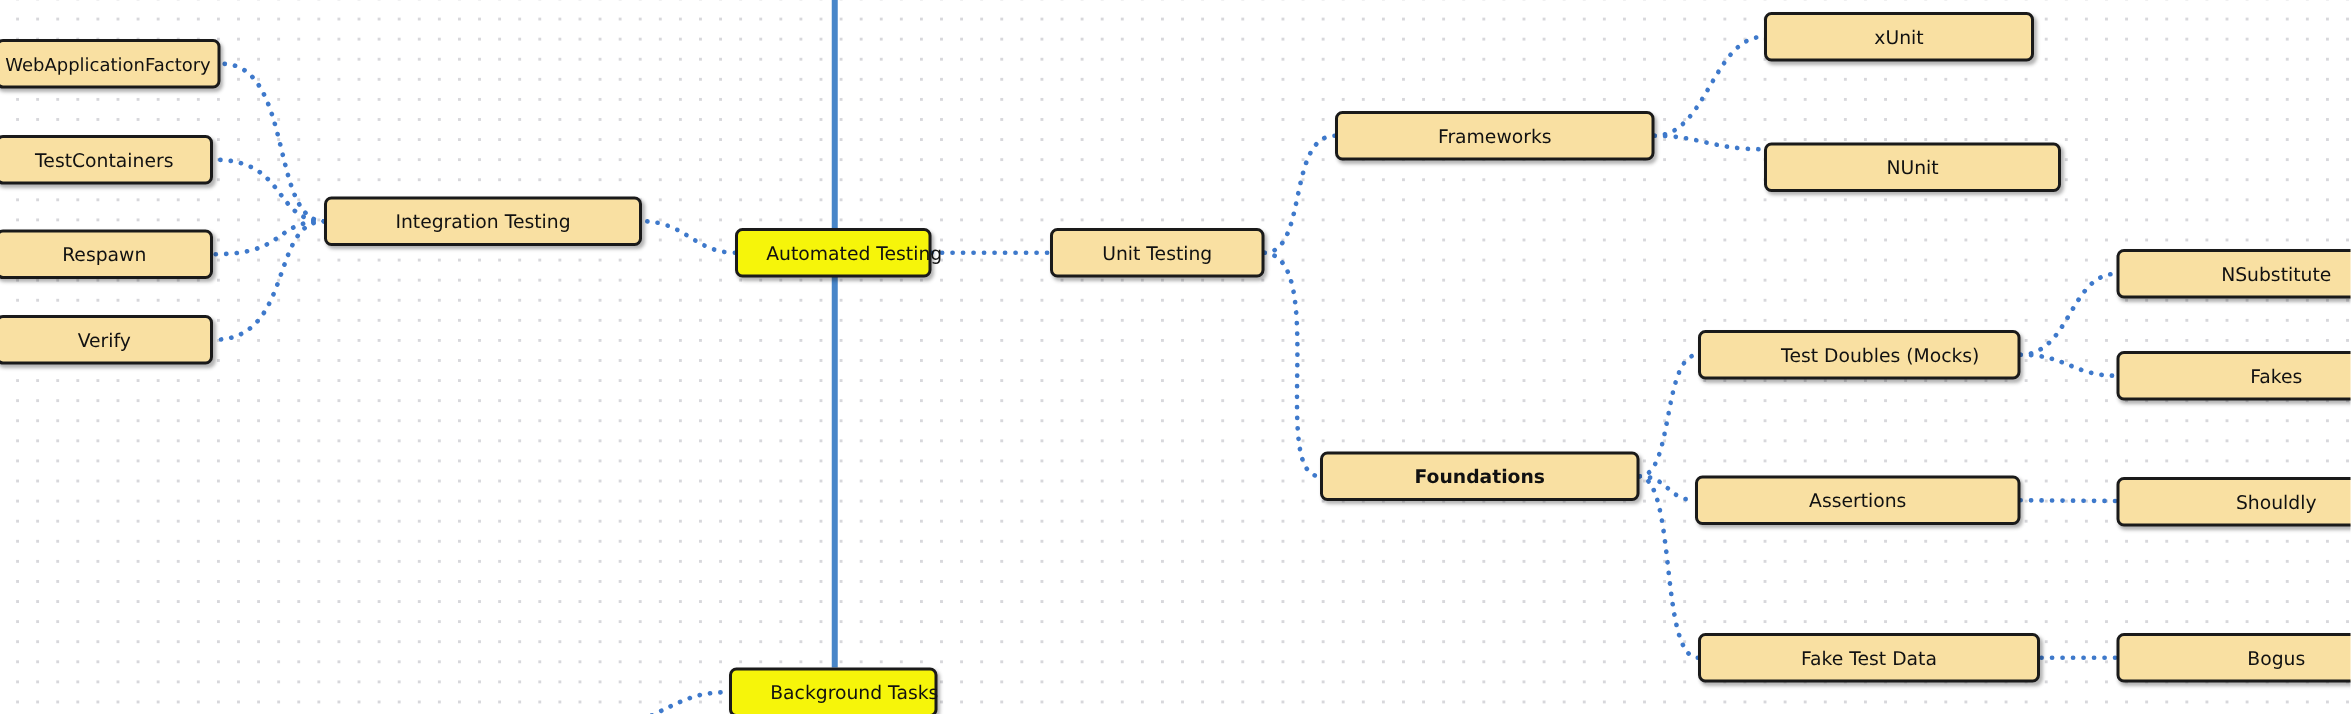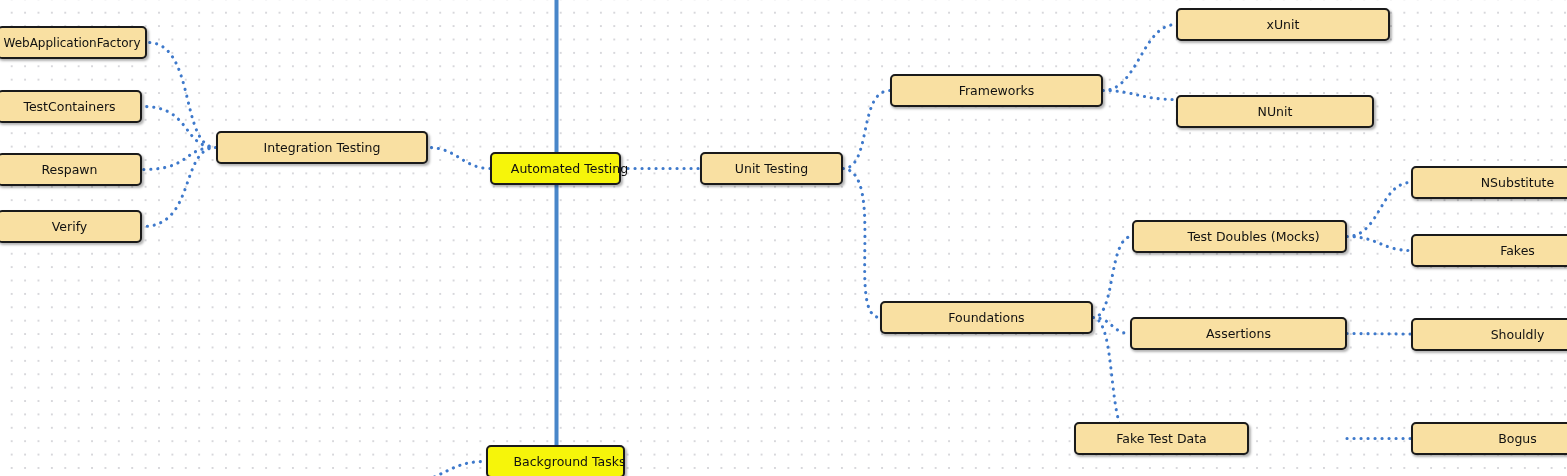--- a/index.html
+++ b/index.html
@@ -84,26 +84,26 @@
   <div class="node topic small-text" style="left:-3px; top:26px; width:150px;">WebApplicationFactory</div>
   <div class="node topic" style="left:-3px; top:90px; width:145px;">TestContainers</div>
   <div class="node topic" style="left:-3px; top:153px; width:145px;">Respawn</div>
   <div class="node topic" style="left:-3px; top:210px; width:145px;">Verify</div>
   <div class="node topic" style="left:216px; top:131px; width:212px;">Integration Testing</div>
 
   <div class="node root" style="left:490px; top:152px; width:131px;">Automated Testing</div>
 
   <div class="node topic" style="left:700px; top:152px; width:143px;">Unit Testing</div>
   <div class="node topic" style="left:890px; top:74px; width:213px;">Frameworks</div>
-  <div class="node topic" style="left:1176px; top:8px; width:214px;">xUnit</div>
+  <div class="node topic" style="left:1176px; top:8px; width:180px;">xUnit</div>
   <div class="node topic" style="left:1176px; top:95px; width:198px;">NUnit</div>
-  <div class="node topic" style="left:880px; top:301px; width:213px;">Foundations</div>
+  <div class="node topic" style="left:880px; top:301px; width:213px;font-weight:bold;">Foundations</div>
   <div class="node topic" style="left:1132px; top:220px; width:215px;padding-left:28px;">Test Doubles (Mocks)</div>
   <div class="node topic" style="left:1411px; top:166px; width:213px;">NSubstitute</div>
   <div class="node topic" style="left:1411px; top:234px; width:213px;">Fakes</div>
   <div class="node topic" style="left:1130px; top:317px; width:217px;text-align:right;">Assertions</div>
   <div class="node topic" style="left:1411px; top:318px; width:213px;">Shouldly</div>
-  <div class="node topic" style="left:1074px; top:422px; width:175px;">Fake Test Data</div>
+  <div class="node topic" style="left:1132px; top:422px; width:228px;">Fake Test Data</div>
   <div class="node topic" style="left:1411px; top:422px; width:213px;">Bogus</div>
 
   <div class="node root" style="left:486px; top:445px; width:139px;">Background Tasks</div>
 
 </div>
 
 </body></html>

